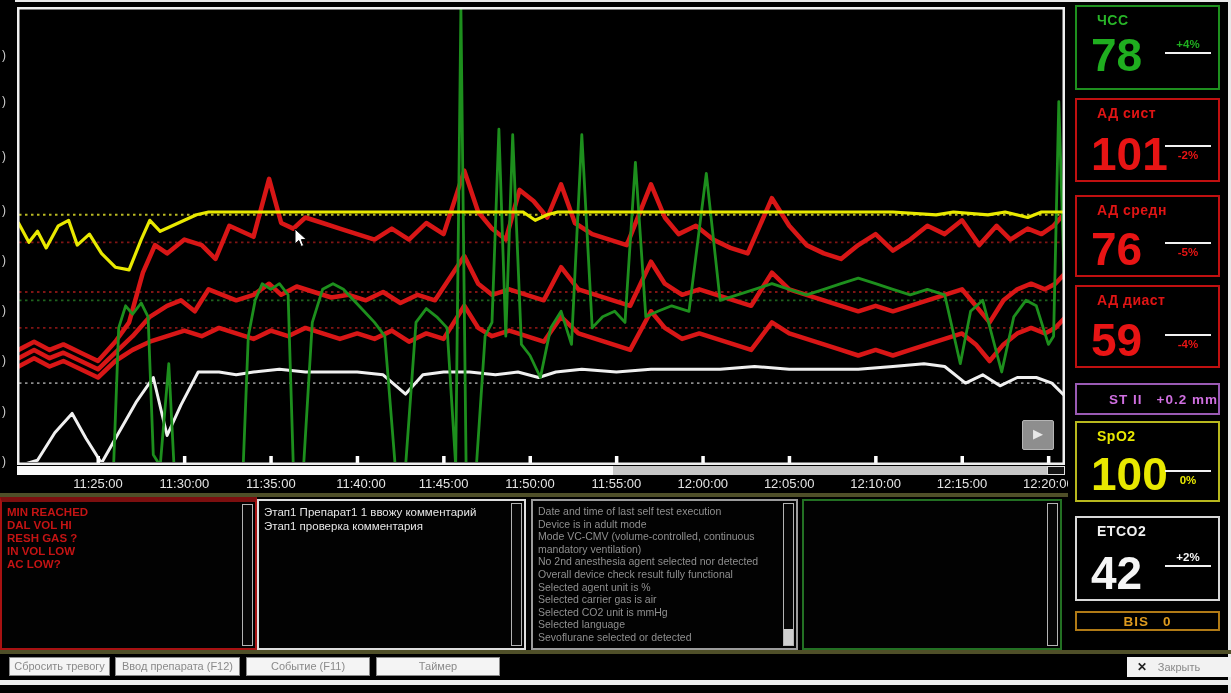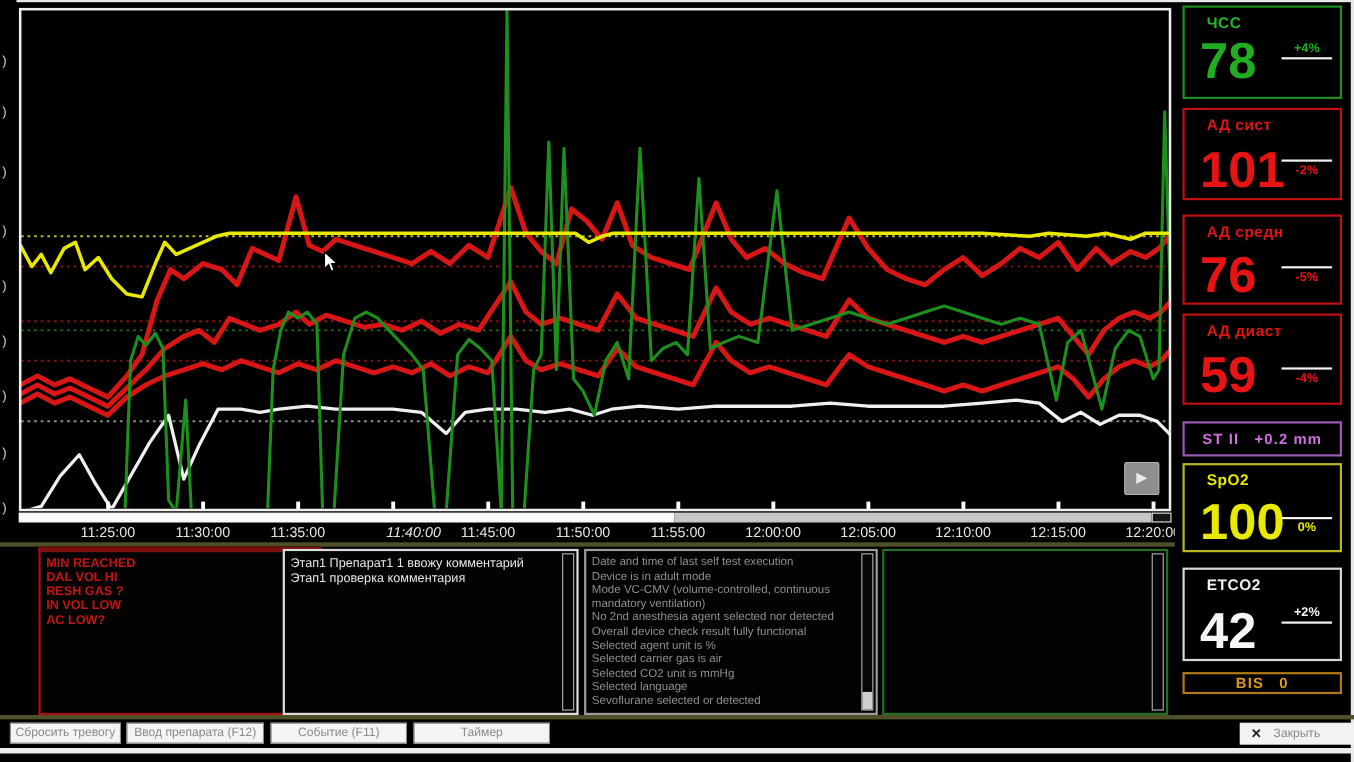--- a/index.html
+++ b/index.html
@@ -15,21 +15,21 @@
   #chart-frame{left:17px;top:7px;width:1048px;height:458px;}
   .ytick{color:#cfcfcf;font-size:12px;}
   #axis-row{left:0;top:476px;width:1068px;height:18px;overflow:hidden;}
   .xlabel{position:absolute;top:0;width:84px;text-align:center;color:#e4e4e4;font-size:13px;}
   #chart-scrollbar{left:17px;top:466px;width:1048px;height:9px;background:#141414;}
   .sb-seg{position:absolute;top:0;height:9px;box-sizing:border-box;}
   #fwd-btn{left:1022px;top:420px;width:30px;height:28px;background:#8e8e8e;border:1px solid #b5b5b5;
            border-radius:2px;color:#e9e9e9;font-size:13px;line-height:26px;text-align:center;cursor:pointer;}
   
   .bpanel{box-sizing:border-box;background:#020202;overflow:hidden;}
-  #alarm-panel{left:0;top:497px;width:257px;height:153px;border:2px solid #a81212;border-top:5px solid #7c0f0f;margin-left:35px;}
+  #alarm-panel{left:0;top:497px;width:257px;height:153px;border:2px solid #a81212;border-top:5px solid #7c0f0f;}
   #comments-panel{left:257px;top:499px;width:269px;height:151px;border:2px solid #dedede;}
   #device-panel{left:531px;top:499px;width:267px;height:151px;border:2px solid #9c9c9c;}
   #events-panel{left:802px;top:499px;width:260px;height:151px;border:2px solid #237023;}
   .ptext{position:absolute;left:0;top:0;right:14px;padding:4px 2px 4px 5px;}
   .alarm-line{color:#c41414;font-size:11.5px;font-weight:bold;line-height:13px;white-space:nowrap;}
   .comment-line{color:#e6e6e6;font-size:11.5px;line-height:14px;white-space:nowrap;}
   .device-line{color:#8f8f8f;font-size:10.5px;line-height:12.6px;white-space:nowrap;}
   .vscroll{position:absolute;right:2px;top:2px;bottom:2px;width:9px;border:1px solid #b4b4b4;background:#060606;}
   .vthumb{position:absolute;left:0;right:0;background:#cfcfcf;}
   
@@ -98,21 +98,21 @@
       <div class="abs ytick" style="left: 2px; top: 253px;">)</div>
       <div class="abs ytick" style="left: 2px; top: 303px;">)</div>
       <div class="abs ytick" style="left: 2px; top: 353px;">)</div>
       <div class="abs ytick" style="left: 2px; top: 404px;">)</div>
       <div class="abs ytick" style="left: 2px; top: 454px;">)</div>
     </div>
   <div id="axis-row" class="abs">
       <div class="xlabel" style="left: 56px;">11:25:00</div>
       <div class="xlabel" style="left: 142.4px;">11:30:00</div>
       <div class="xlabel" style="left: 228.8px;">11:35:00</div>
-      <div class="xlabel" style="left: 334px; font-style: italic;">11:40:00</div>
+      <div class="xlabel" style="left: 319px;">11:40:00</div>
       <div class="xlabel" style="left: 401.6px;">11:45:00</div>
       <div class="xlabel" style="left: 488px;">11:50:00</div>
       <div class="xlabel" style="left: 574.4px;">11:55:00</div>
       <div class="xlabel" style="left: 660.8px;">12:00:00</div>
       <div class="xlabel" style="left: 747.2px;">12:05:00</div>
       <div class="xlabel" style="left: 833.6px;">12:10:00</div>
       <div class="xlabel" style="left: 920px;">12:15:00</div>
       <div class="xlabel" style="left: 1006.4px;">12:20:00</div>
     </div>
   <div id="chart-scrollbar" class="abs">
@@ -211,21 +211,21 @@
       </div>
       <div class="vpanel" style="top: 285px; height: 83px; border-color: rgb(192, 16, 16);">
         <div class="vlabel" style="color: rgb(224, 20, 20);">АД диаст</div>
         <div class="vvalue" style="color: rgb(232, 20, 20); bottom: 5px; margin-top: 48px;">59</div>
         <div class="vtrend" style="top: 32px;">
           <div class="tline"></div>
           <div class="tpct" style="color: rgb(232, 20, 20); top: 18px;">-4%</div>
         </div>
       </div>
       <div class="vpanel" style="top: 383px; height: 32px; border-color: rgb(154, 90, 180);">
-        <div class="vinline" style="color: rgb(207, 111, 224);"><span>ST II</span><span style="margin-left: 14px; color: rgb(207, 111, 224);">+0.2  mm</span></div>
+        <div class="vinline" style="color: rgb(207, 111, 224); text-align: right;"><span>ST II</span><span style="margin-left: 14px; color: rgb(207, 111, 224);">+0.2  mm</span></div>
       </div>
       <div class="vpanel" style="top: 421px; height: 81px; border-color: rgb(184, 184, 30);">
         <div class="vlabel" style="color: rgb(232, 232, 0);">SpO2</div>
         <div class="vvalue" style="color: rgb(232, 232, 0); bottom: 5px;">100</div>
         <div class="vtrend" style="top: 32px;">
           <div class="tline"></div>
           <div class="tpct" style="color: rgb(232, 232, 0); top: 18px;">0%</div>
         </div>
       </div>
       <div class="vpanel" style="top: 516px; height: 85px; border-color: rgb(216, 216, 216); text-decoration: underline;">

